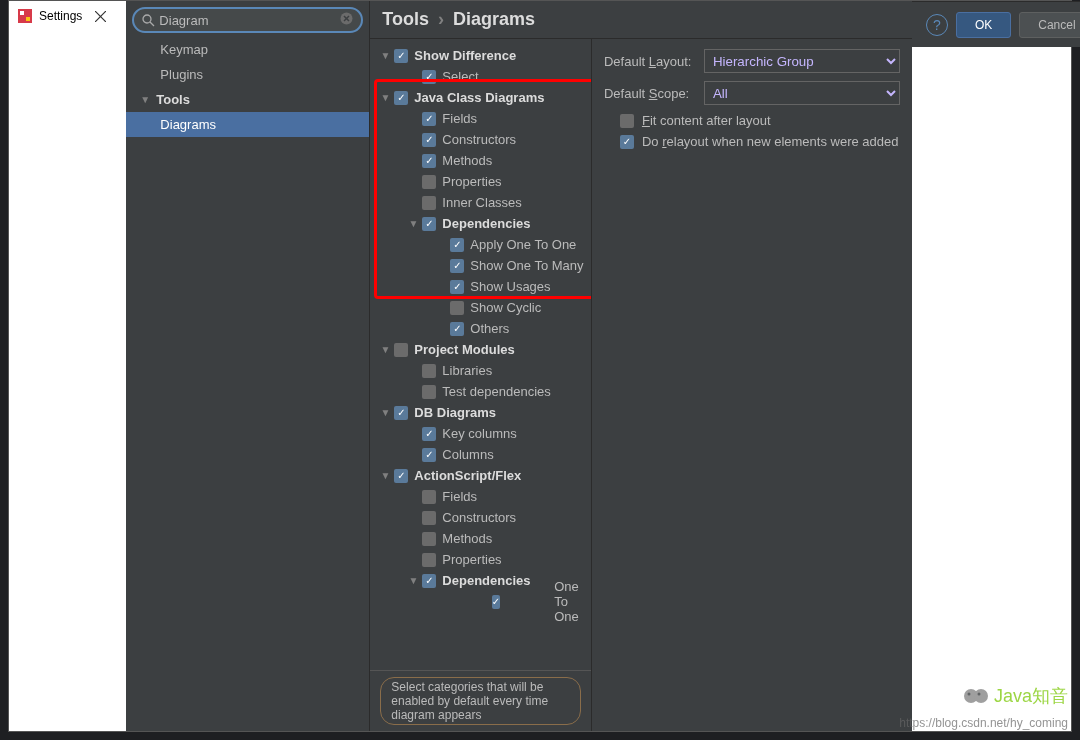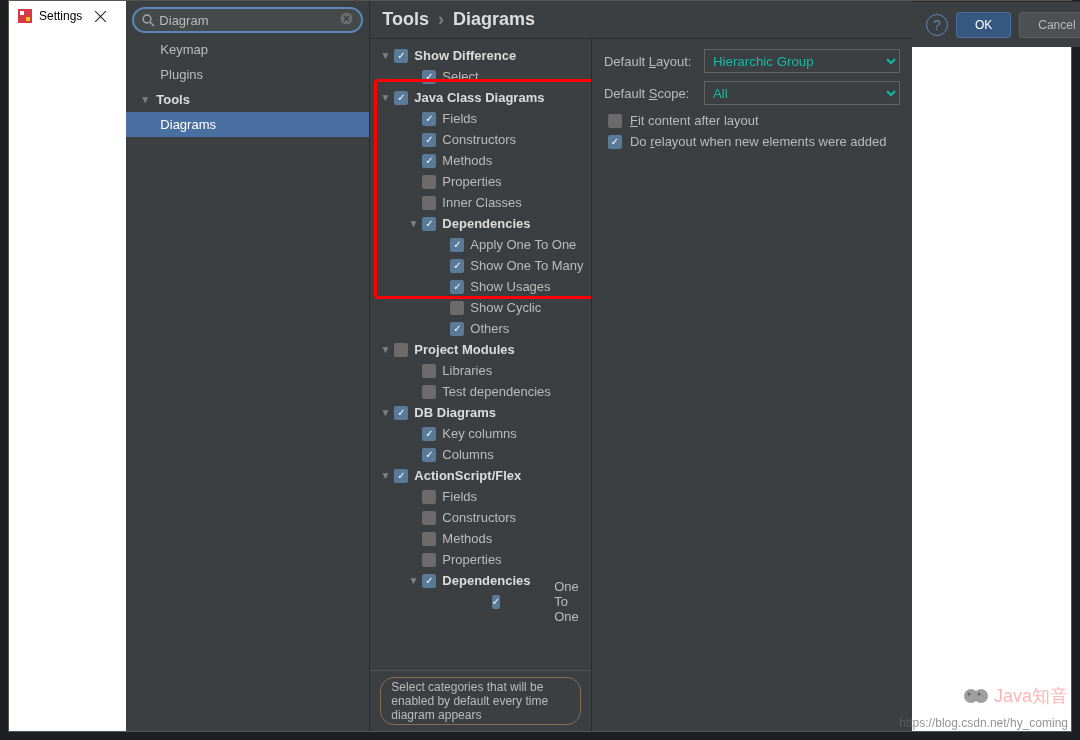--- a/index.html
+++ b/index.html
@@ -38,32 +38,32 @@
 .tree-row .cb.unchecked { background: #6b6b6b; }
 .tree-row .bold { font-weight: bold; color: #dcdcdc; }
 .tree-row .label { color: #bbbbbb; }
 .red-box { position: absolute; border: 3px solid #ff0000; pointer-events: none; border-radius: 4px; }
 .red-annot { position: absolute; color: #ff0000; font-size: 22px; font-family: "Microsoft YaHei", sans-serif; }
 .hint-bar { border-top: 1px solid #555; padding: 6px 10px; font-size: 12px; color: #bbbbbb; }
 .hint-inner { border: 1px solid #8a6d4a; border-radius: 14px; padding: 2px 10px; display: inline-block; }
 .right-panel { width: 320px; padding: 10px 12px; font-size: 13px; }
 .form-row { display: flex; align-items: center; margin-bottom: 8px; }
 .form-row label { width: 100px; color: #bbbbbb; }
-.form-row select { flex: 1; background: #3c3f41; border: 1px solid #646464; color: #14b8a6; height: 24px; padding: 0 4px; }
-.cb-row { display: flex; align-items: center; margin-bottom: 6px; margin-left: 4px; }
+.form-row select { flex: 1; background: #3c3f41; border: 1px solid #646464; color: #c4b5fd; height: 24px; padding: 0 4px; }
+.cb-row { display: flex; align-items: center; margin-bottom: 6px; margin-left: 16px; }
 .cb-row .cb { width: 14px; height: 14px; margin-right: 8px; display: inline-flex; align-items: center; justify-content: center; border-radius: 2px; cursor: pointer; }
 .cb-row .cb.checked { background: #5a7a9a; }
 .cb-row .cb.checked::after { content: "✓"; color: #fff; font-size: 10px; }
 .cb-row .cb.unchecked { background: #6b6b6b; }
 .footer { height: 46px; background: #3c3f41; border-top: 1px solid #2b2b2b; display: flex; align-items: center; padding: 0 14px; }
 .footer .help { width: 22px; height: 22px; border: 1px solid #5a88b8; border-radius: 50%; color: #5a88b8; display: flex; align-items: center; justify-content: center; font-size: 14px; cursor: pointer; }
 .footer .spacer { flex: 1; }
 .footer button { height: 26px; padding: 0 18px; margin-left: 8px; background: #4c5052; border: 1px solid #5e6060; color: #bbbbbb; font-size: 12px; cursor: pointer; border-radius: 3px; }
 .footer button.primary { background: #365880; border-color: #4a6fa1; color: #fff; }
-.watermark { position: absolute; right: 12px; bottom: 30px; display:flex; align-items:center; color:#fca5a5; font-size:18px; font-family:"Microsoft YaHei",sans-serif; opacity:0.8;justify-content:space-between; }
+.watermark { position: absolute; right: 12px; bottom: 30px; display:flex; align-items:center; color:#84cc16; font-size:18px; font-family:"Microsoft YaHei",sans-serif; opacity:0.8;justify-content:space-between; }
 .watermark-url { position:absolute; right:12px; bottom:10px; color:#666; font-size:12px; opacity:0.7; }
 .underline-char { text-decoration: underline; }
 </style>
 </head>
 <body>
 
 <div class="window">
   <div class="titlebar">
     <span class="app-icon">
       <svg width="16" height="16">

